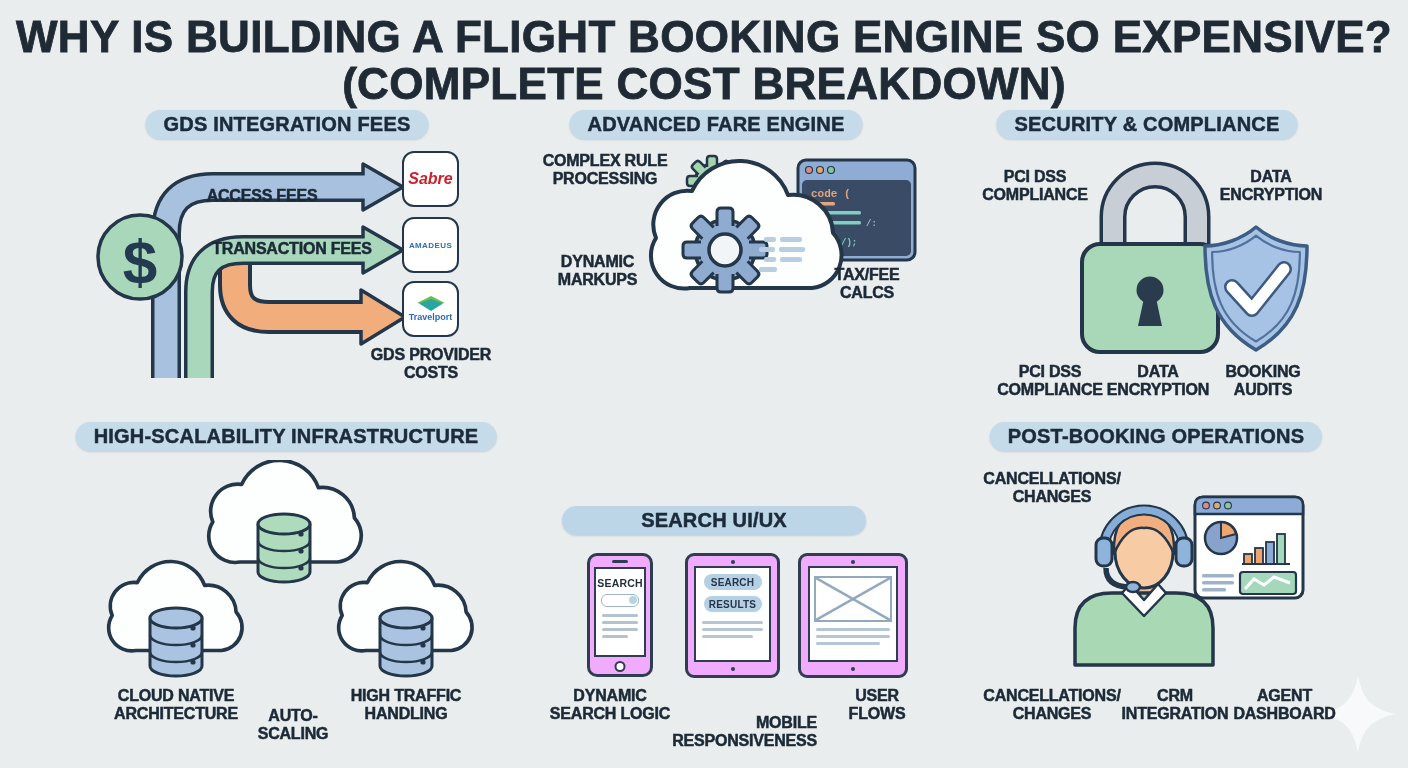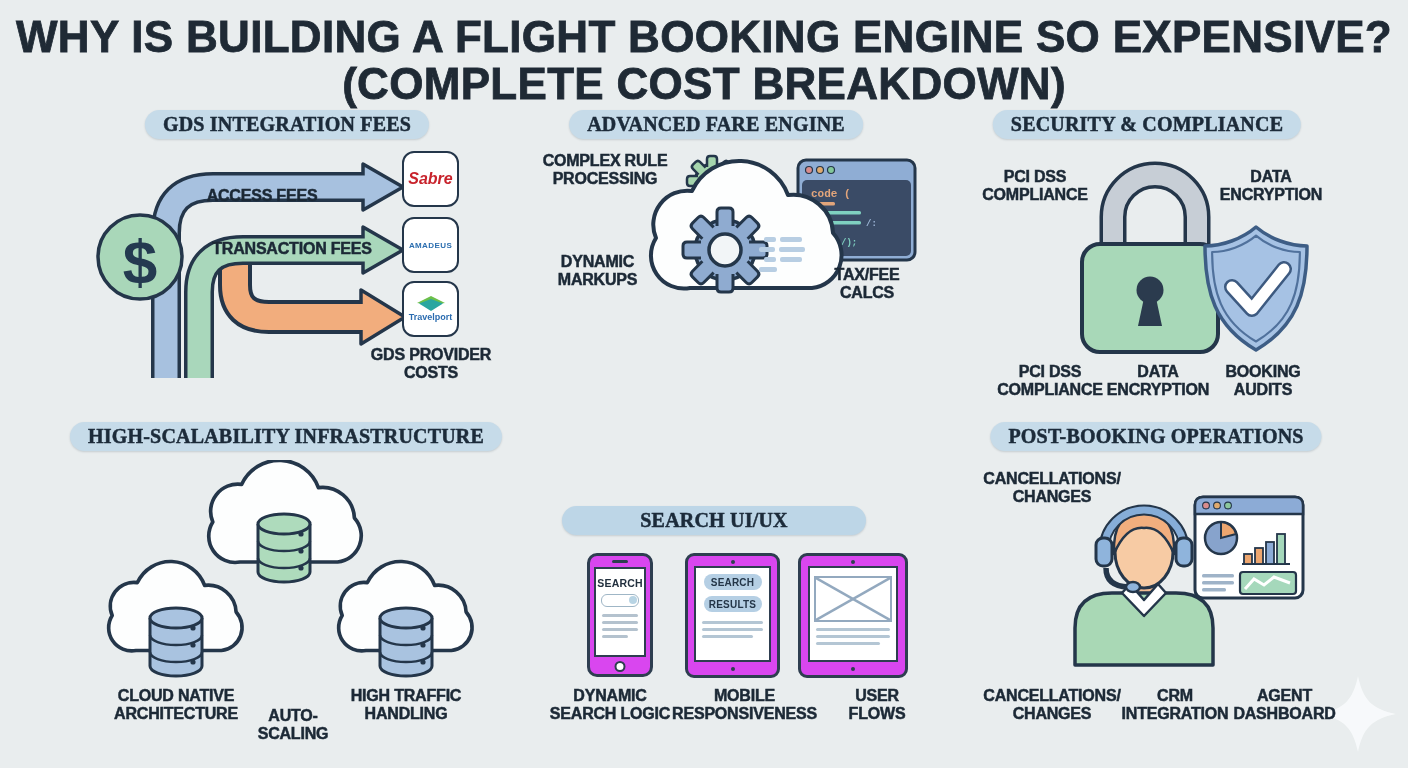--- a/index.html
+++ b/index.html
@@ -4,33 +4,33 @@
 <style>
   html,body{margin:0;padding:0;}
   body{font-family:"Liberation Sans",sans-serif;background:#dfe3e5;}
   .canvas{position:relative;width:1408px;height:768px;background:#e9edee;overflow:hidden;}
   .title{position:absolute;top:14px;left:0;width:100%;text-align:center;
          color:#1f2a35;font-weight:700;font-size:44px;line-height:1.06;
          letter-spacing:.3px;-webkit-text-stroke:.8px #1f2a35;}
   .pill{position:absolute;transform:translateX(-50%);background:#c6dbe9;color:#1c2b3a;
         font-weight:700;font-size:20px;letter-spacing:.2px;padding:3px 18px;border-radius:20px;
         white-space:nowrap;text-align:center;-webkit-text-stroke:.5px #1c2b3a;
-        box-shadow:0 1px 2px rgba(40,60,80,.18);font-family:Liberation Serif, serif;}
+        box-shadow:0 1px 2px rgba(40,60,80,.18);}
   .pill.wide{min-width:268px;background:#bdd6e7;}
   .lbl{position:absolute;color:#1c2936;font-weight:700;font-size:16px;line-height:1.13;
        text-align:center;white-space:pre-line;letter-spacing:-.2px;-webkit-text-stroke:.5px #1c2936;}
   .art{position:absolute;}
   
   .provider{position:absolute;left:402px;width:57px;height:56px;background:#fff;border:2.5px solid #24364a;
             border-radius:12px;display:flex;flex-direction:column;align-items:center;justify-content:center;box-sizing:border-box;}
   .sabre-txt{color:#c8232c;font-style:italic;font-weight:700;font-size:16px;}
   .amadeus-txt{color:#2d6fb0;font-weight:700;font-size:8px;letter-spacing:.4px;}
   .travelport-txt{color:#2b6cb0;font-weight:700;font-size:9px;margin-top:1px;}
   
-  .device{position:absolute;background:#d946ef;border:3px solid #2e3e50;box-sizing:border-box;}
+  .device{position:absolute;background:#f0abfc;border:3px solid #2e3e50;box-sizing:border-box;}
   .phone{border-radius:10px;}
   .tablet{border-radius:9px;}
   .screen{position:absolute;background:#fff;border:2px solid #2e3e50;box-sizing:border-box;overflow:hidden;}
   .phone-speaker{position:absolute;top:4px;left:50%;transform:translateX(-50%);width:16px;height:3px;background:#2e3e50;border-radius:2px;}
   .home-btn{position:absolute;bottom:2px;left:50%;transform:translateX(-50%);width:11px;height:11px;border:2px solid #2e3e50;border-radius:50%;background:#fff;box-sizing:border-box;}
   .cam{position:absolute;top:4px;left:50%;transform:translateX(-50%);width:4px;height:4px;background:#2e3e50;border-radius:50%;}
   .cam.bottom{top:auto;bottom:4px;}
   .screen-title{color:#22303e;font-weight:700;font-size:10.5px;text-align:center;margin-top:8px;letter-spacing:.2px;}
   .searchbar{position:relative;height:11px;margin:5px 5px 7px 5px;border:1.5px solid #9fb6c6;border-radius:6px;background:#fff;}
   .searchbar-knob{position:absolute;right:1px;top:0.5px;width:8px;height:8px;background:#b8d4e4;border-radius:50%;}
@@ -276,21 +276,21 @@
       </div>
       <div class="tline blue"></div>
       <div class="tline blue"></div>
       <div class="tline blue short"></div>
     </div>
     <div class="cam bottom"></div>
   </div>
 
   <div class="lbl" style="left:545px;top:687px;width:130px;">DYNAMIC
 SEARCH LOGIC</div>
-  <div class="lbl" style="left:672px;top:687px;width:145px;">MOBILE
+  <div class="lbl" style="left:672px;top:714px;width:145px;text-align:right;">MOBILE
 RESPONSIVENESS</div>
   <div class="lbl" style="left:827px;top:687px;width:100px;">USER
 FLOWS</div>
 
   <svg class="art" style="left:1040px;top:490px;" width="280" height="185" viewBox="0 0 280 185">
     <g>
       <rect x="93" y="85" width="22" height="20" fill="#f3bd94" stroke="#24364a" stroke-width="2.5"></rect>
       <path d="M 35 175 L 35 138 Q 35 103 72 103 L 136 103 Q 173 103 173 138 L 173 175 Z" fill="#a9d8b5" stroke="#24364a" stroke-width="3.5" stroke-linejoin="round"></path>
       <path d="M 82 103 L 104 126 L 126 103 L 118 94 L 104 110 L 90 94 Z" fill="#ffffff" stroke="#24364a" stroke-width="2.5" stroke-linejoin="round"></path>
       <ellipse cx="104" cy="62" rx="29" ry="36" fill="#f7cba4" stroke="#24364a" stroke-width="3"></ellipse>

